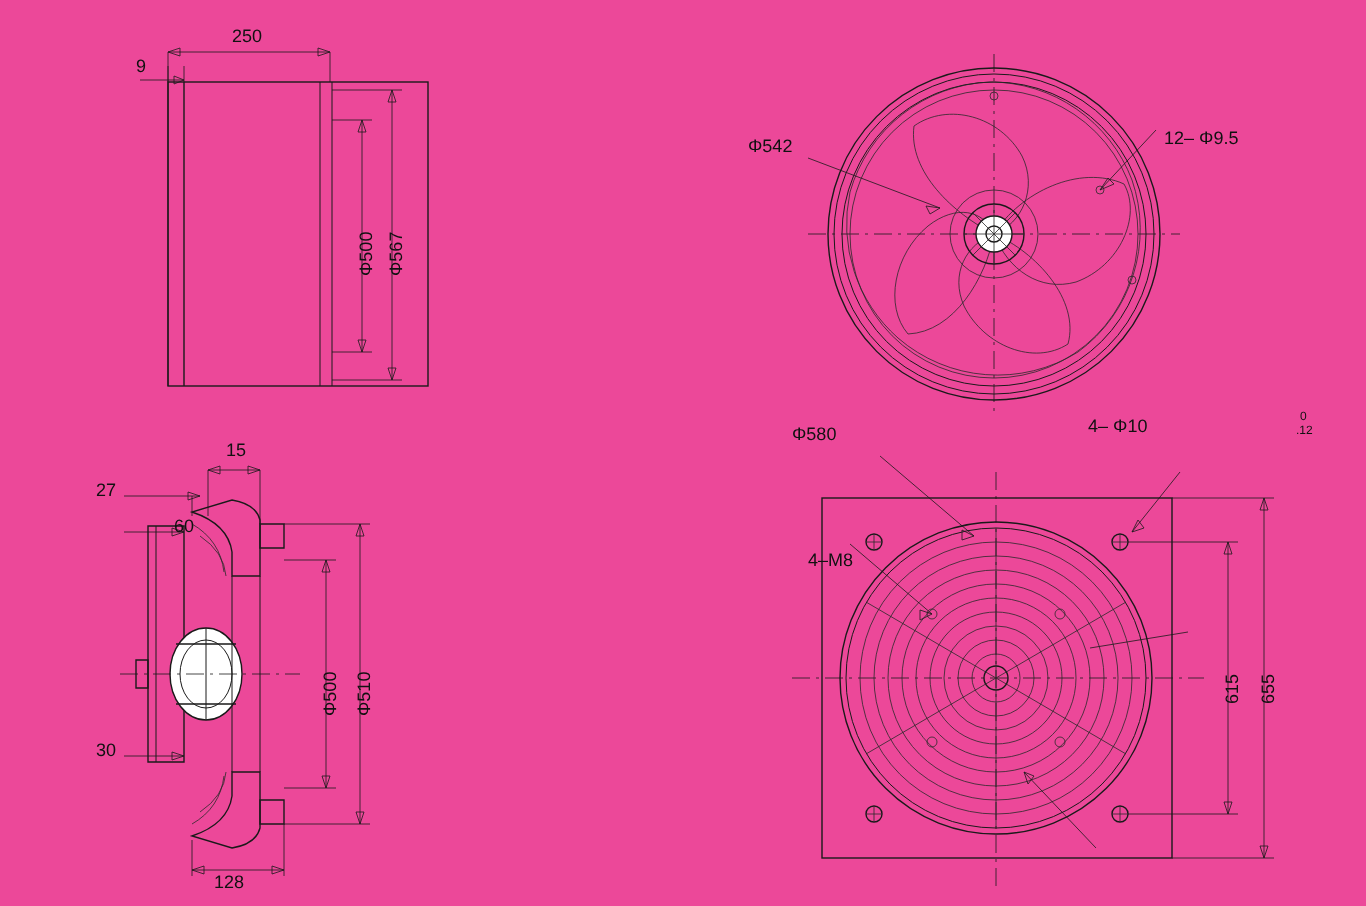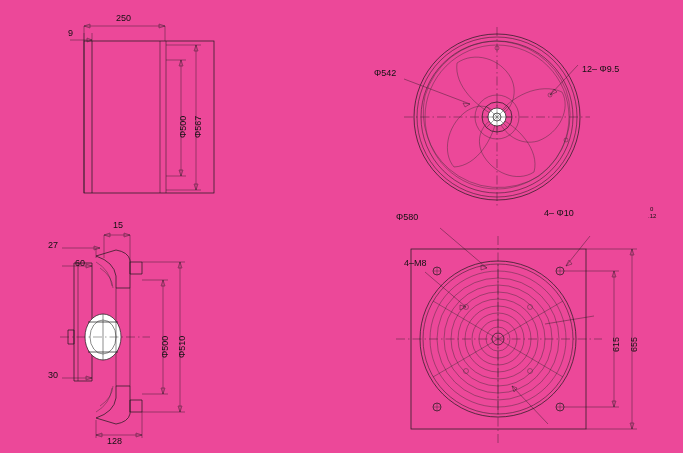--- a/index.html
+++ b/index.html
@@ -246,27 +246,27 @@
   <div class="lbl" style="left:116px;top:14px;">250</div>
   <div class="lbl" style="left:68px;top:29px;">9</div>
   <div class="vlbl" style="left:179px;top:138px;">Φ500</div>
   <div class="vlbl" style="left:194px;top:138px;">Φ567</div>
 
   <div class="lbl" style="left:374px;top:69px;">Φ542</div>
   <div class="lbl" style="left:582px;top:30px;margin-top:35px;">12– Φ9.5</div>
 
   <div class="lbl" style="left:113px;top:221px;">15</div>
   <div class="lbl" style="left:48px;top:241px;">27</div>
-  <div class="lbl" style="left:36px;top:259px;padding-left:39px;">60</div>
+  <div class="lbl" style="left:48px;top:259px;padding-left:39px;">60</div>
   <div class="lbl" style="left:48px;top:371px;">30</div>
   <div class="lbl" style="left:107px;top:437px;">128</div>
   <div class="vlbl" style="left:161px;top:358px;">Φ500</div>
   <div class="vlbl" style="left:178px;top:358px;">Φ510</div>
 
   <div class="lbl" style="left:396px;top:213px;">Φ580</div>
-  <div class="lbl" style="left:404px;top:259px;">4–M8</div>
+  <div class="lbl" style="left:404px;top:276px;">4–M8</div>
   <div class="lbl" style="left:544px;top:209px;">4– Φ10</div>
   <div class="lbl tiny" style="left:650px;top:206px;">0</div>
   <div class="lbl tiny" style="left:648px;top:213px;">.12</div>
   <div class="vlbl" style="left:612px;top:352px;">615</div>
   <div class="vlbl" style="left:630px;top:352px;">655</div>
 
 </div>
 
 </body></html>

